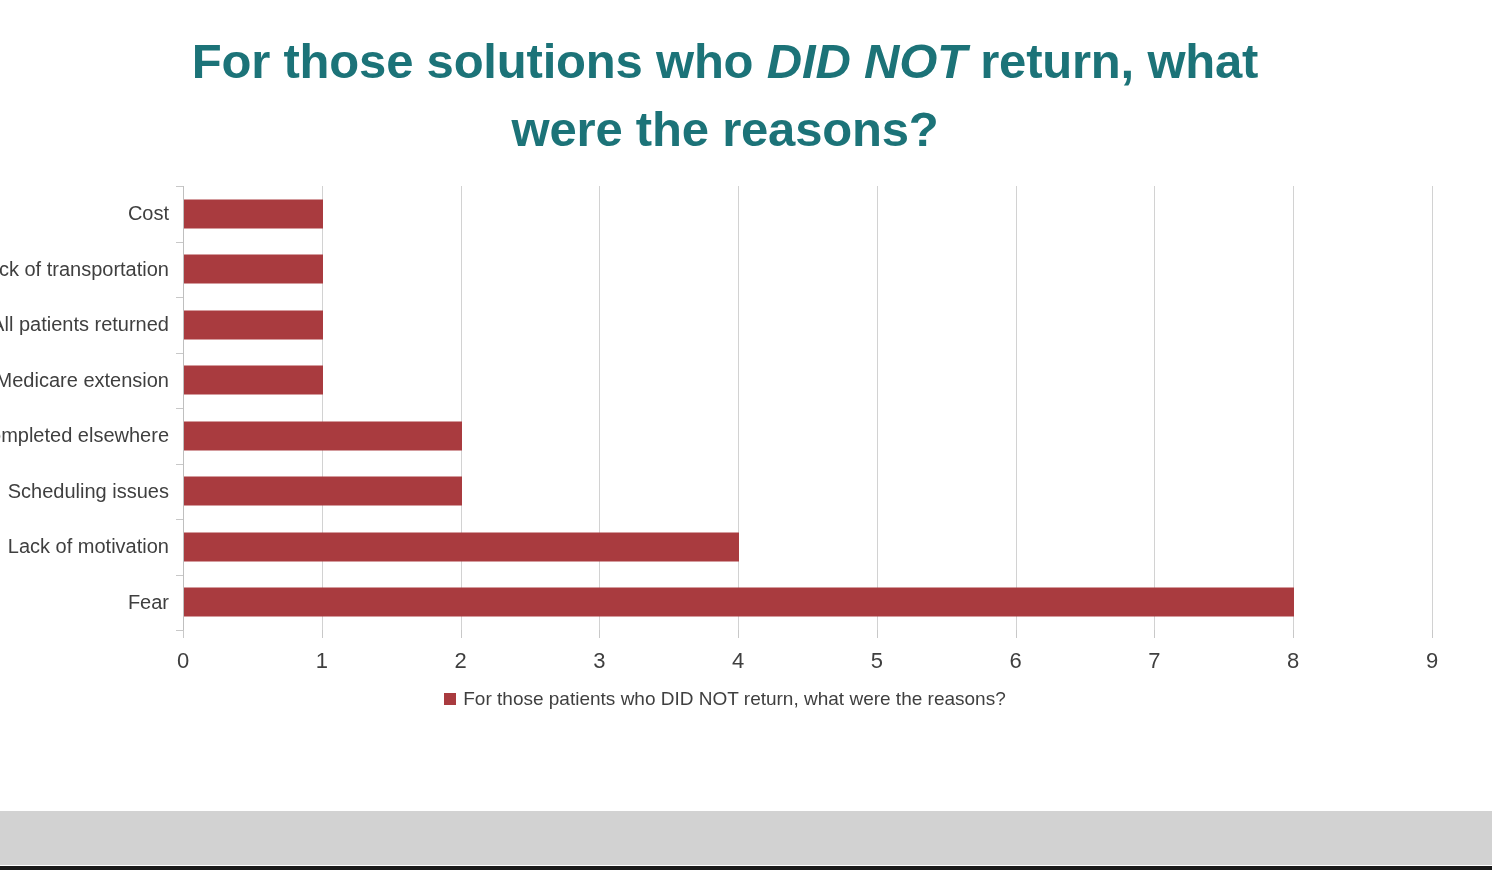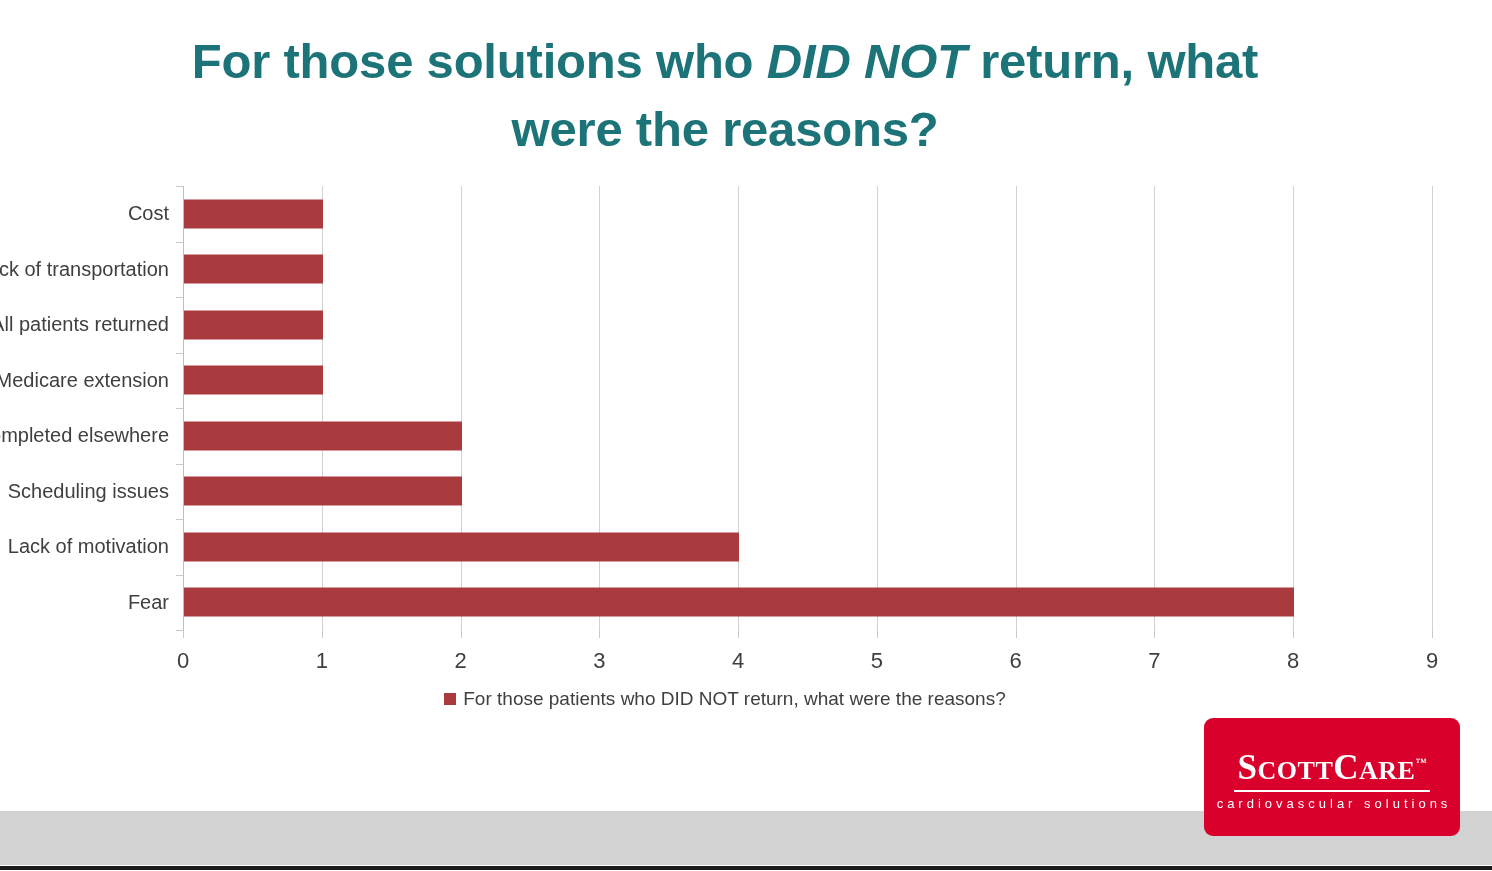--- a/index.html
+++ b/index.html
@@ -331,21 +331,14 @@
 
     <div class="legend">
       <span class="legend-swatch"></span>
       <span class="legend-text">For those patients who DID NOT return, what were the reasons?</span>
     </div>
   </div>
 
   <div class="footer-band"></div>
   <div class="footer-rule"></div>
 
-  <div class="logo">
-    <div class="logo-inner">
-      <div class="logo-word"><span class="cap">S</span><span class="sml">COTT</span><span class="cap">C</span><span class="sml">ARE</span><span class="logo-tm">™</span></div>
-      <div class="logo-rule"></div>
-      <div class="logo-tag">cardiovascular solutions</div>
-    </div>
-  </div>
 
 </div>
 
 </body></html>

